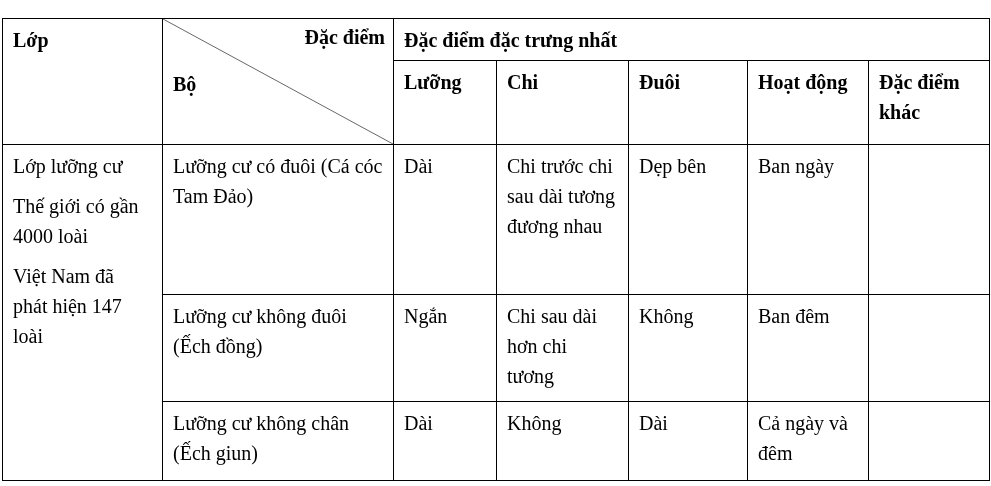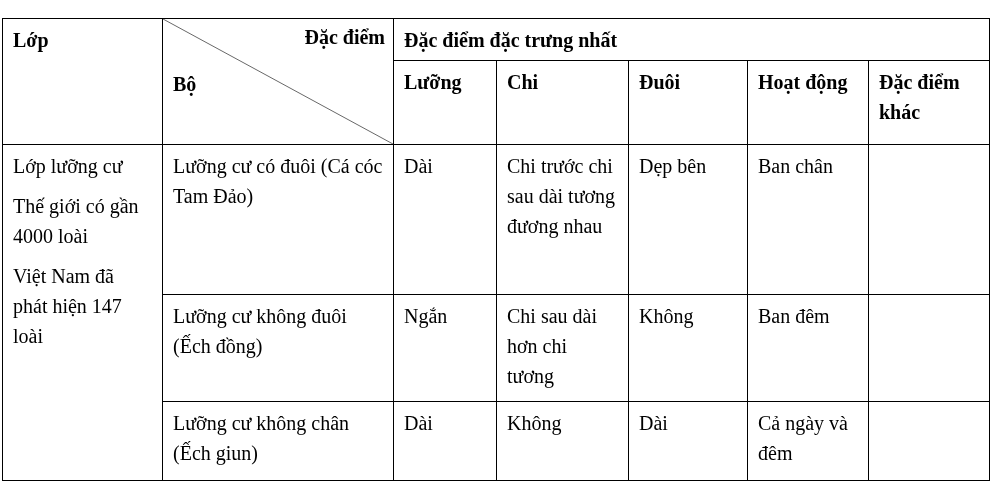--- a/index.html
+++ b/index.html
@@ -51,21 +51,21 @@
   <tr style="height:150px">
     <td rowspan="3">
       <div class="p">Lớp lưỡng cư</div>
       <div class="p">Thế giới có gần 4000 loài</div>
       <div class="p">Việt Nam đã phát hiện 147 loài</div>
     </td>
     <td>Lưỡng cư có đuôi (Cá cóc Tam Đảo)</td>
     <td>Dài</td>
     <td>Chi trước chi sau dài tương đương nhau</td>
     <td>Dẹp bên</td>
-    <td>Ban chân</td>
+    <td>Ban ngày</td>
     <td></td>
   </tr>
   <tr style="height:107px">
     <td>Lưỡng cư không đuôi (Ếch đồng)</td>
     <td>Ngắn</td>
     <td>Chi sau dài hơn chi tương</td>
     <td>Không</td>
     <td>Ban đêm</td>
     <td></td>
   </tr>

